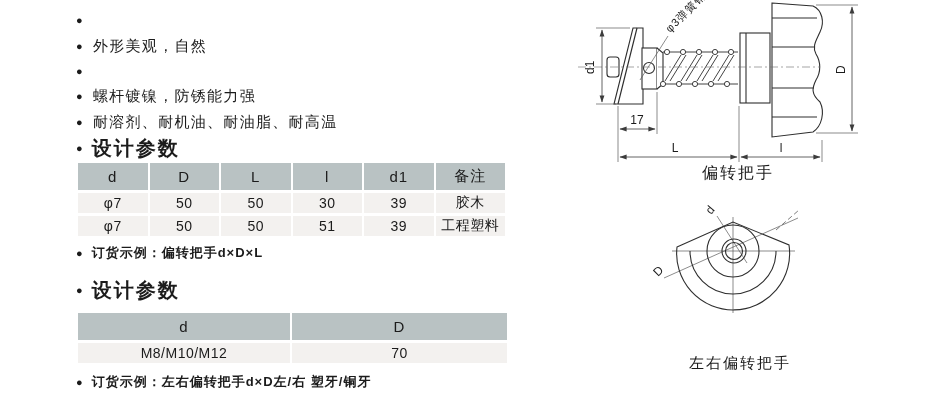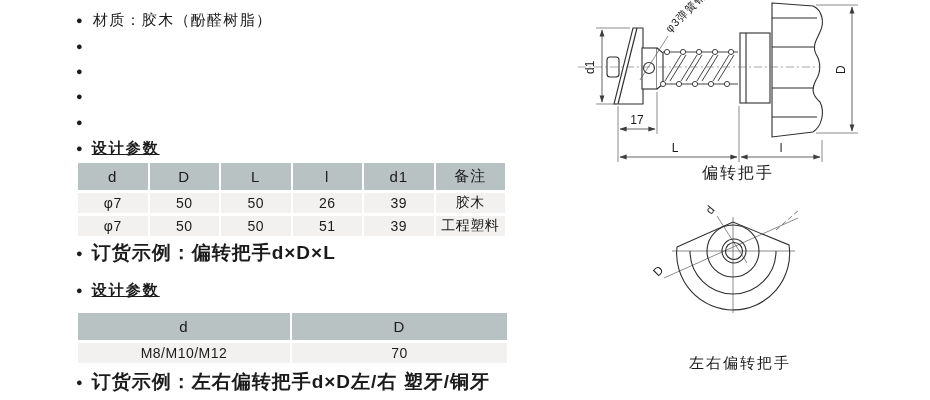--- a/index.html
+++ b/index.html
@@ -4,22 +4,22 @@
 <style>
   html,body{margin:0;padding:0;background:#fff;}
   .page{
     position:relative;width:930px;height:400px;background:#ffffff;overflow:hidden;
     font-family:"Liberation Sans","DejaVu Sans",sans-serif;color:#1b1b1b;
   }
   .brow{position:absolute;left:76px;display:flex;align-items:center;gap:9px;height:20px;white-space:nowrap;}
   .bullet{font-size:11px;line-height:1;transform:translateY(-0.5px);}
   .feat-list{position:absolute;left:76px;top:8px;}
   .feat-item{display:flex;align-items:center;gap:9px;height:25.4px;font-size:15px;letter-spacing:1.3px;white-space:nowrap;}
-  .heading{font-weight:bold;font-size:15px;letter-spacing:2px;text-decoration:underline;}
-  .order{font-weight:bold;font-size:19px;letter-spacing:1px;}
+  .heading{font-weight:bold;font-size:20px;letter-spacing:2px;}
+  .order{font-weight:bold;font-size:13px;letter-spacing:1px;}
 
   .tbl{position:absolute;display:grid;column-gap:2px;row-gap:3px;}
   .tbl .h{background:#b9c2c3;height:27px;display:flex;align-items:center;justify-content:center;font-size:15px;letter-spacing:1px;}
   .tbl .c{background:#f3f1ef;height:20px;display:flex;align-items:center;justify-content:center;font-size:14px;letter-spacing:.5px;text-align:center;}
   .tbl1{left:78px;top:163px;width:427px;grid-template-columns:repeat(6,1fr);}
   .tbl2{left:78px;top:313px;width:429px;grid-template-columns:212px 1fr;}
 
   svg{position:absolute;left:570px;top:0;}
   .ln{stroke:#2e2e2e;stroke-width:1.1;fill:none;}
   .fw{stroke:#2e2e2e;stroke-width:1.1;fill:#ffffff;}
@@ -35,53 +35,55 @@
   .cap{font-size:16px;text-anchor:middle;letter-spacing:2px;}
 </style>
 </head>
 <body>
 
 <div class="page">
 
   <div class="feat-list">
     <div class="feat-item">
       <span class="bullet">●</span>
-      <span>材质：胶木（酚醛树脂）</span>
-    </div>
-    <div class="feat-item">
-      <span class="bullet">●</span>
-    </div>
-    <div class="feat-item">
-      <span class="bullet">●</span>
-    </div>
-    <div class="feat-item">
-      <span class="bullet">●</span>
-    </div>
-    <div class="feat-item">
-      <span class="bullet">●</span>
+    </div>
+    <div class="feat-item">
+      <span class="bullet">●</span>
+      <span>外形美观，自然</span>
+    </div>
+    <div class="feat-item">
+      <span class="bullet">●</span>
+    </div>
+    <div class="feat-item">
+      <span class="bullet">●</span>
+      <span>螺杆镀镍，防锈能力强</span>
+    </div>
+    <div class="feat-item">
+      <span class="bullet">●</span>
+      <span>耐溶剂、耐机油、耐油脂、耐高温</span>
     </div>
   </div>
 
   <div class="brow" style="top:138px;">
     <span class="bullet">●</span>
     <span class="heading">设计参数</span>
   </div>
 
   <div class="tbl tbl1">
     <div class="h">d</div>
     <div class="h">D</div>
     <div class="h">L</div>
     <div class="h">l</div>
     <div class="h">d1</div>
     <div class="h">备注</div>
 
     <div class="c">φ7</div>
     <div class="c">50</div>
     <div class="c">50</div>
-    <div class="c">26</div>
+    <div class="c">30</div>
     <div class="c">39</div>
     <div class="c">胶木</div>
 
     <div class="c">φ7</div>
     <div class="c">50</div>
     <div class="c">50</div>
     <div class="c">51</div>
     <div class="c">39</div>
     <div class="c">工程塑料</div>
   </div>

